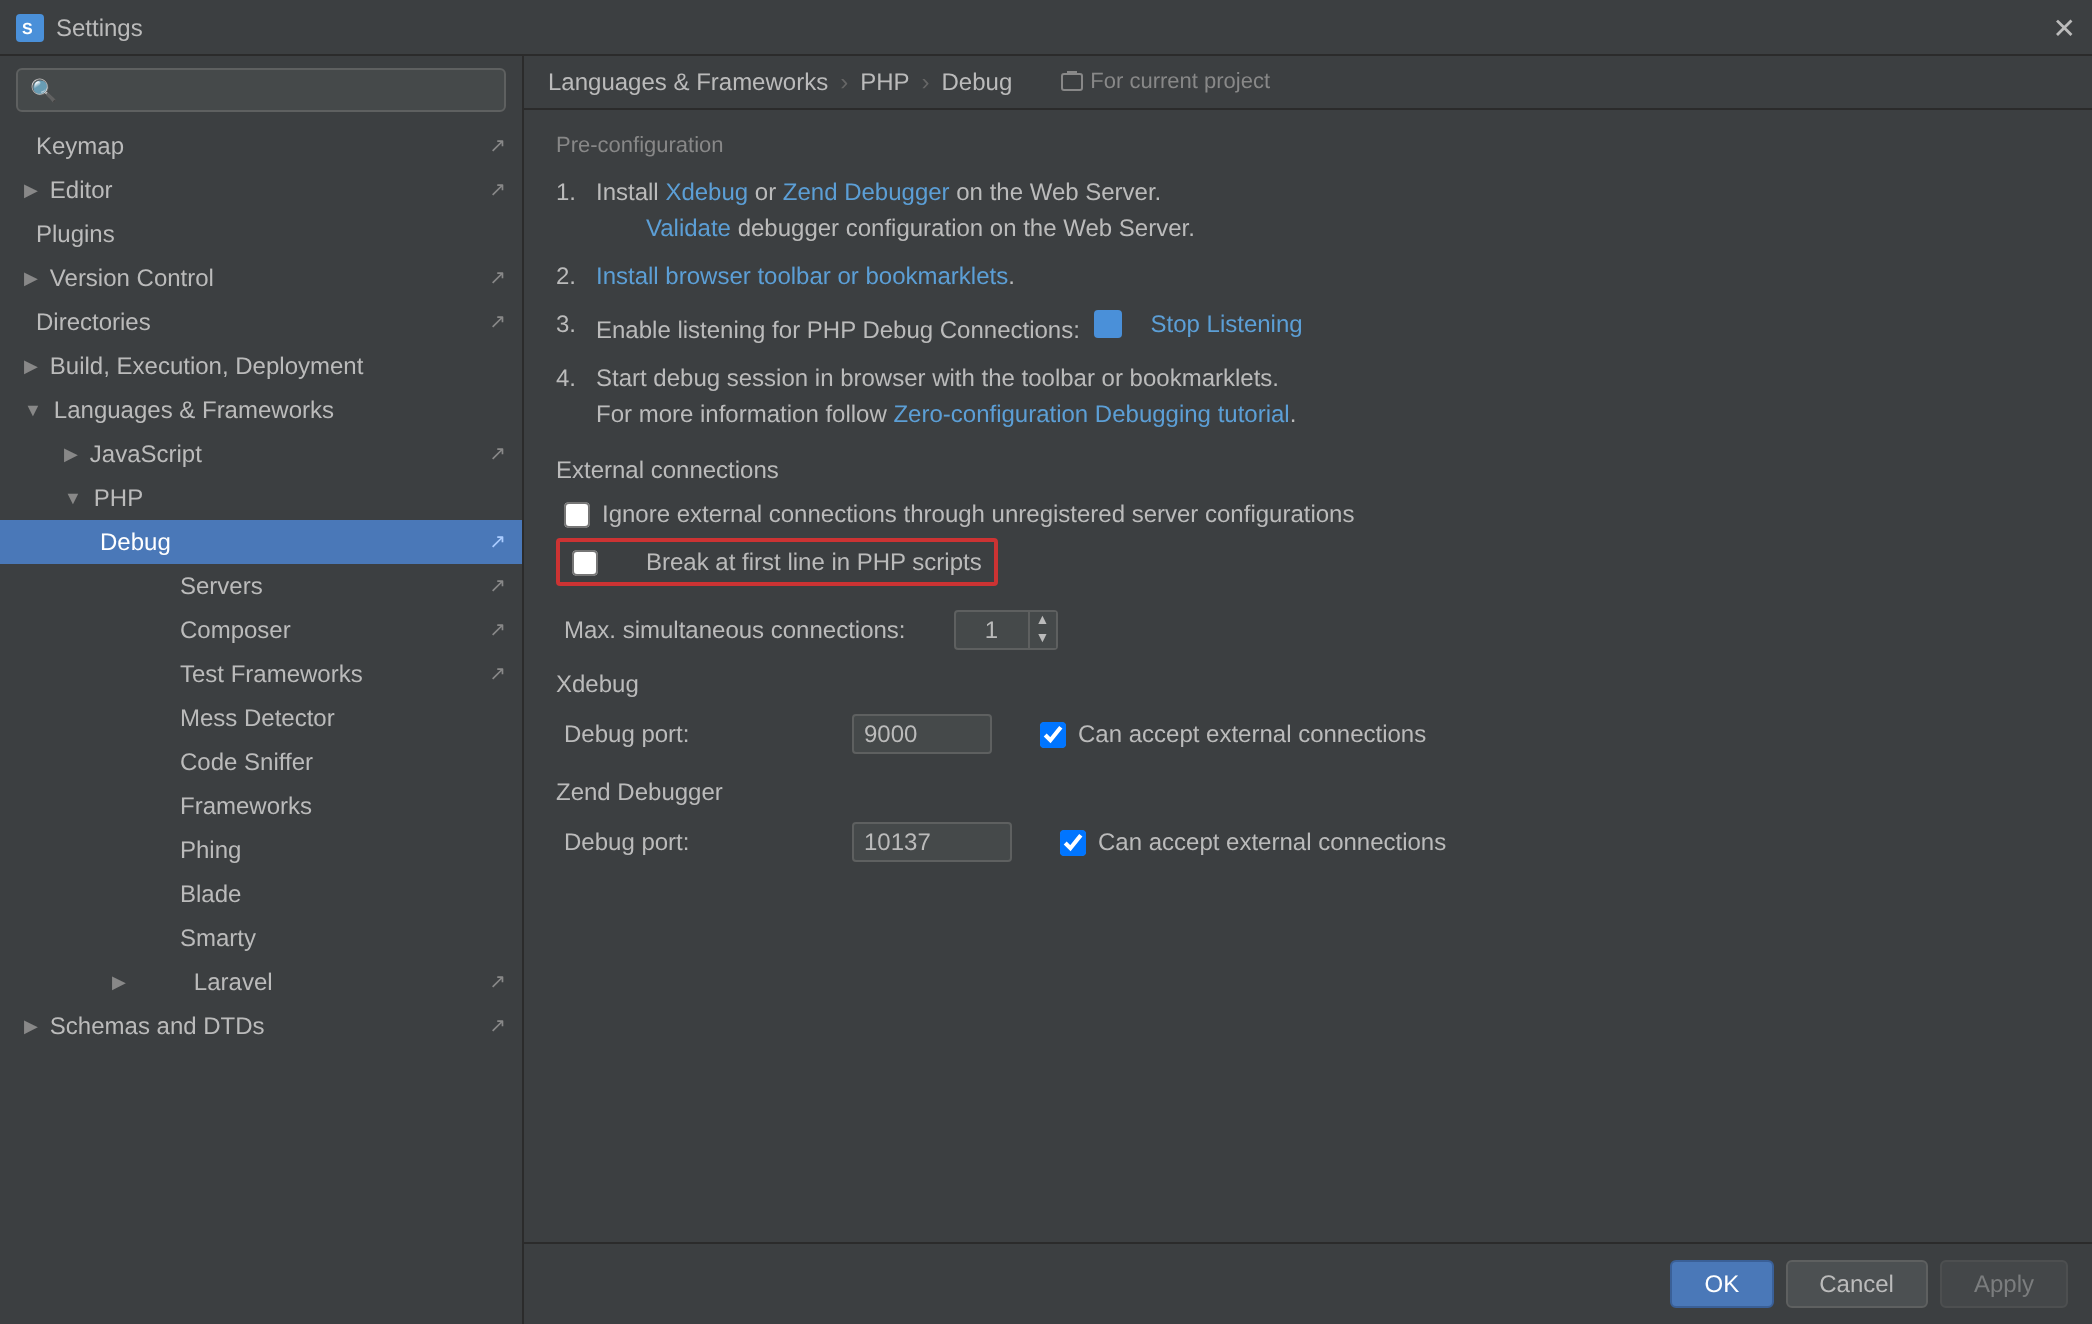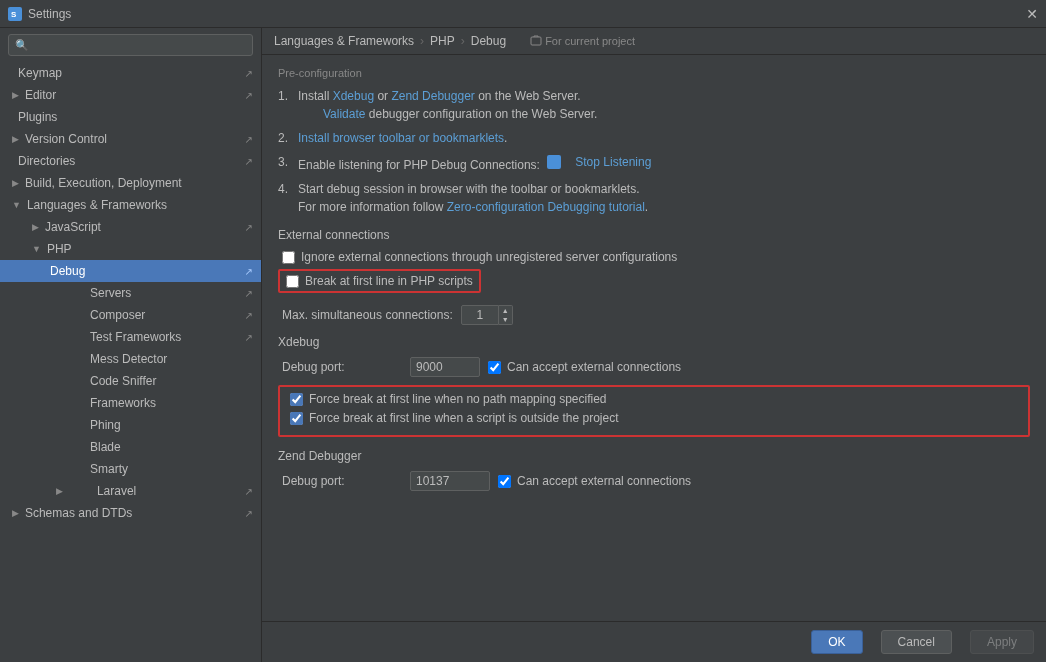--- a/index.html
+++ b/index.html
@@ -182,21 +182,21 @@
       cursor: pointer;
     }
     .checkbox-row label {
       color: #bbbbbb;
       cursor: pointer;
     }
 
     .field-row {
       display: flex;
       align-items: center;
-      gap: 8px;
+      gap: 24px;
       margin-bottom: 8px;
       padding-left: 4px;
     }
     .field-row label { color: #bbbbbb; min-width: 120px; }
     .field-input {
       background: #45494a;
       border: 1px solid #5e6060;
       color: #bbbbbb;
       font-size: 12px;
       padding: 2px 5px;
@@ -244,32 +244,32 @@
       margin-bottom: 8px;
     }
 
     
     .highlight-single {
       border: 2px solid #cc3333;
       border-radius: 2px;
       padding: 3px 6px;
       display: inline-flex;
       align-items: center;
-      gap: 6px;
+      gap: 24px;
       margin-bottom: 6px;
     }
 
     
     .bottom-bar {
       display: flex;
       justify-content: flex-end;
       align-items: center;
       padding: 8px 12px;
       border-top: 1px solid #2b2b2b;
-      gap: 18px;
+      gap: 6px;
       background: #3c3f41;
       flex-shrink: 0;
     }
     .btn {
       padding: 4px 16px;
       font-size: 12px;
       border-radius: 3px;
       cursor: pointer;
       border: 1px solid #5e6060;
       color: #bbbbbb;
@@ -524,30 +524,20 @@
 
       <div class="field-row">
         <label>Debug port:</label>
         <input class="field-input" type="text" value="9000" style="">
         <div class="can-accept-row">
           <input type="checkbox" id="xdebug_accept" checked="" style="">
           <label for="xdebug_accept">Can accept external connections</label>
         </div>
       </div>
 
-      <div class="highlight-box">
-        <div class="checkbox-row">
-          <input type="checkbox" id="force_no_map" checked="" style="">
-          <label for="force_no_map">Force break at first line when no path mapping specified</label>
-        </div>
-        <div class="checkbox-row">
-          <input type="checkbox" id="force_outside" checked="" style="">
-          <label for="force_outside">Force break at first line when a script is outside the project</label>
-        </div>
-      </div>
 
       <div class="zend-section">
         <div class="subsection-label">Zend Debugger</div>
         <div class="field-row">
           <label>Debug port:</label>
           <input class="field-input" type="text" value="10137" style="width: 80px;">
           <div class="can-accept-row">
             <input type="checkbox" id="zend_accept" checked="" style="">
             <label for="zend_accept">Can accept external connections</label>
           </div>

